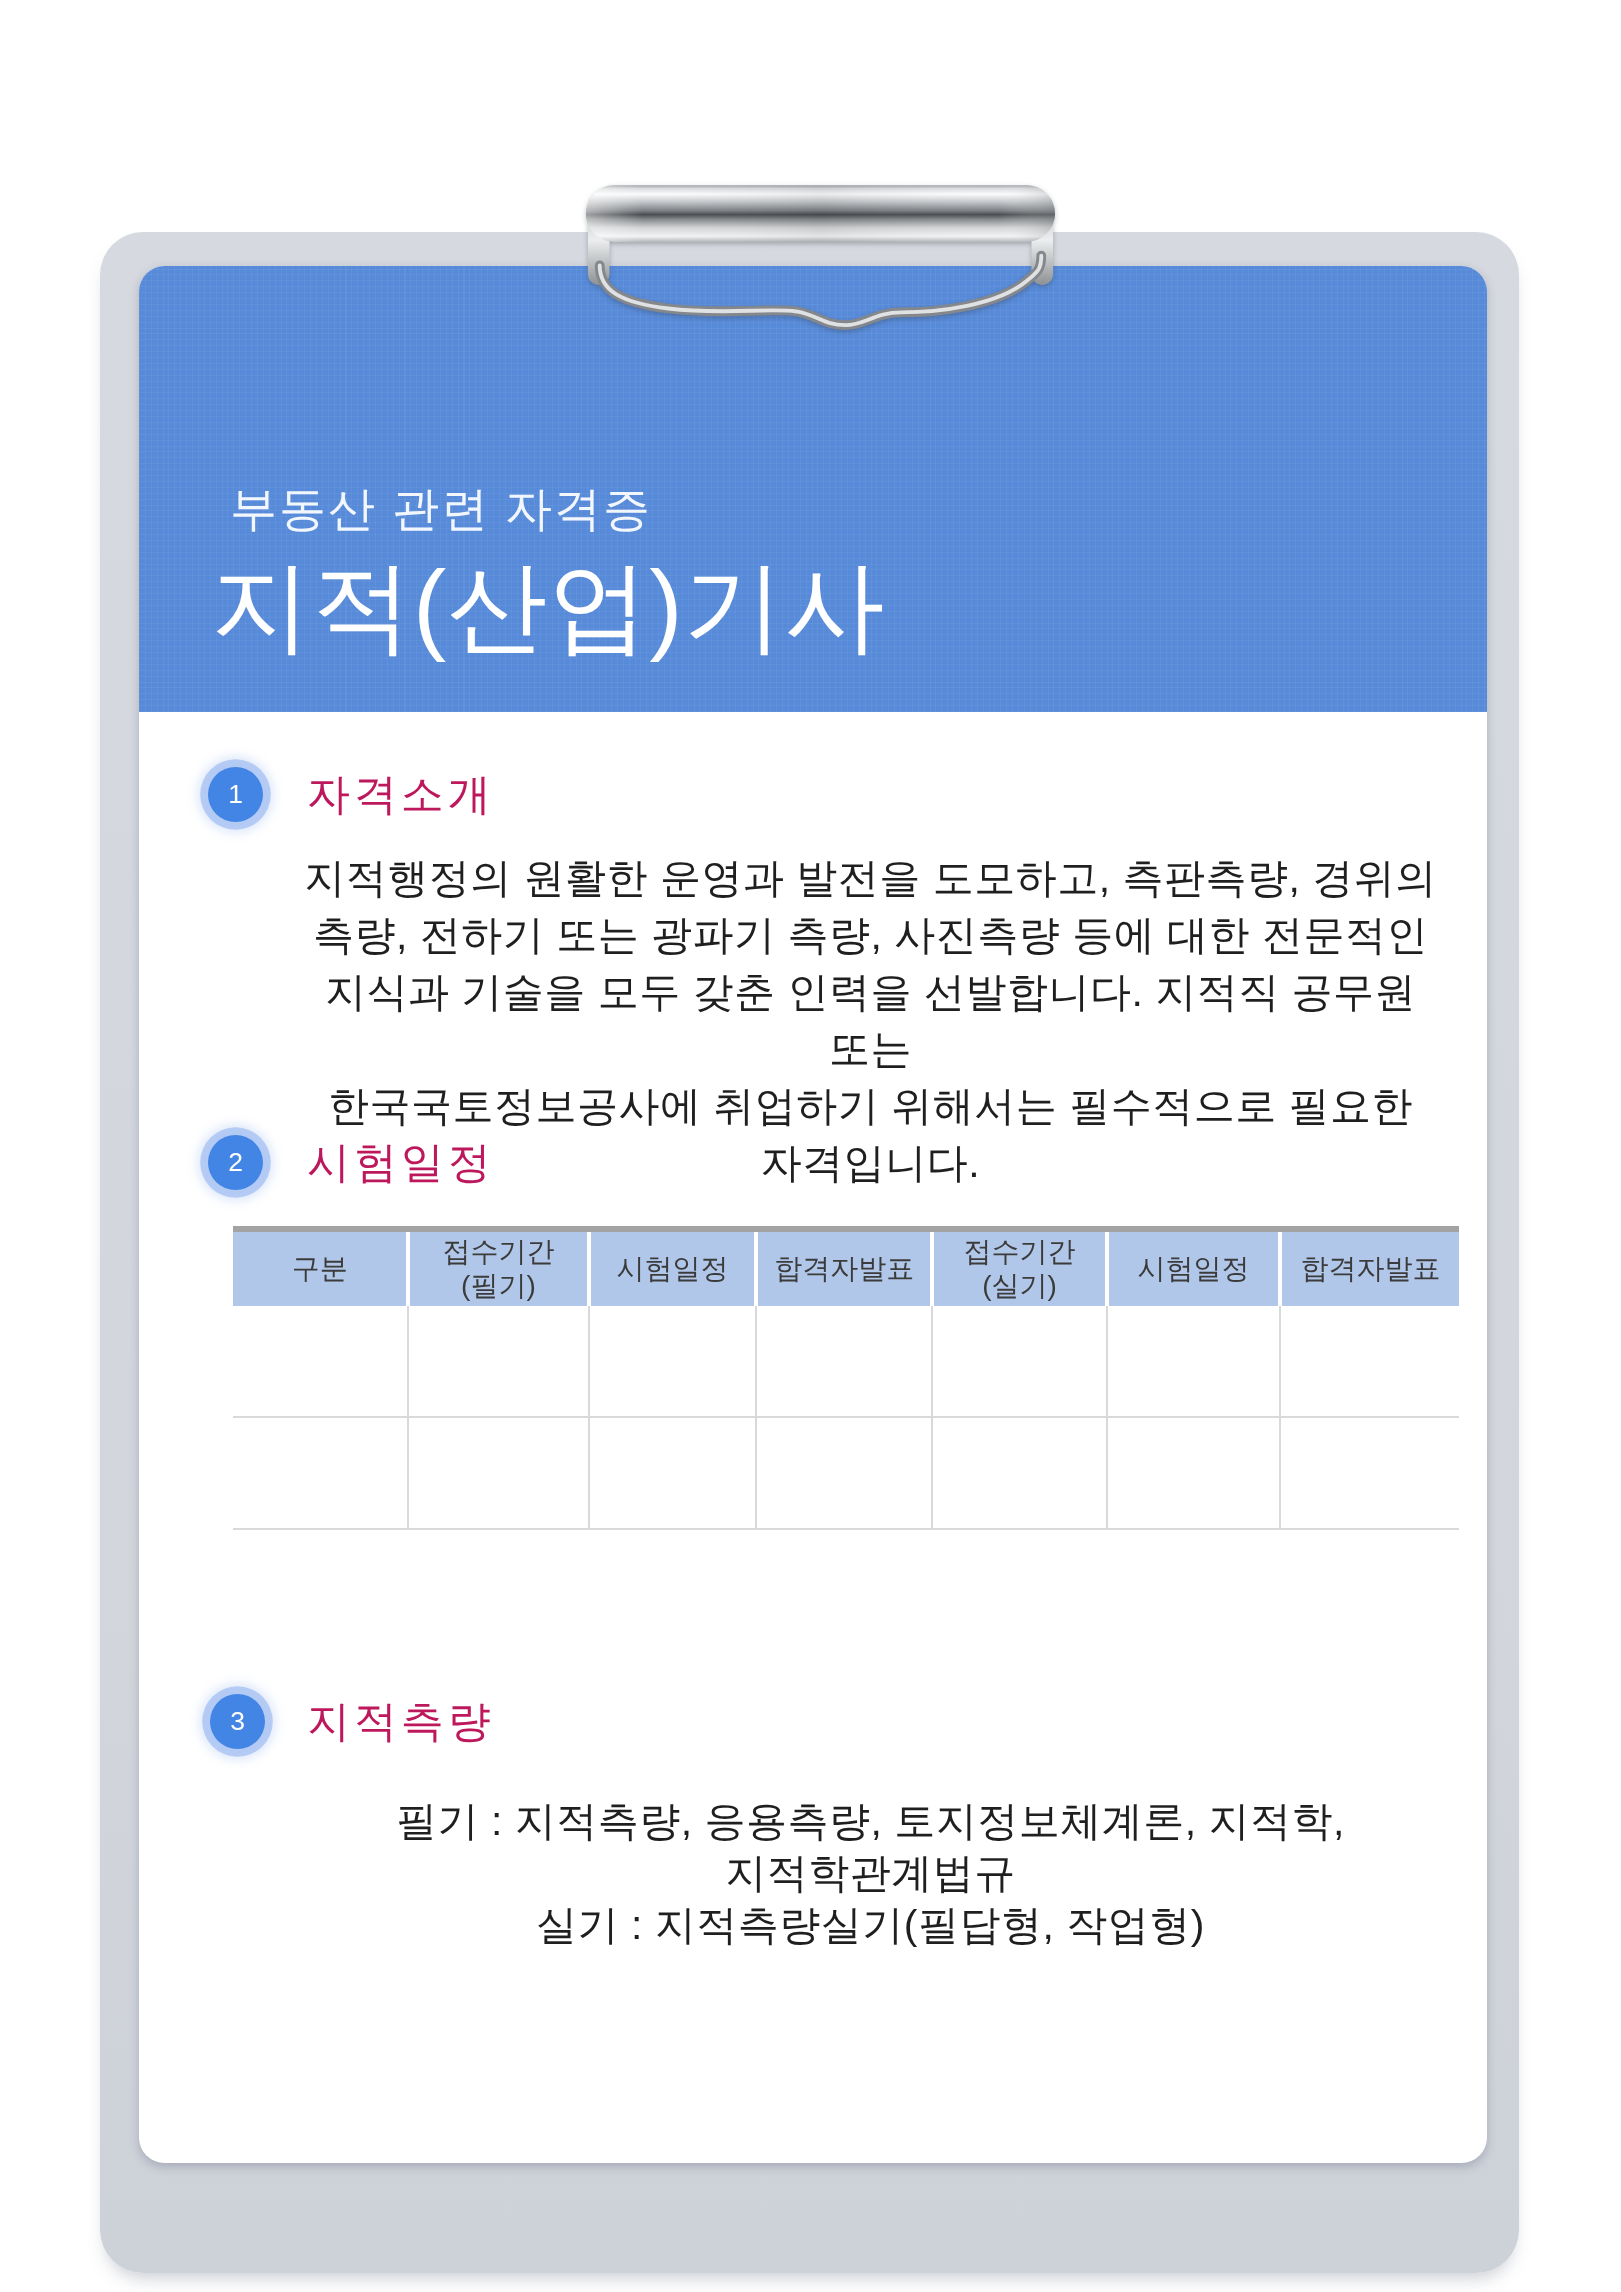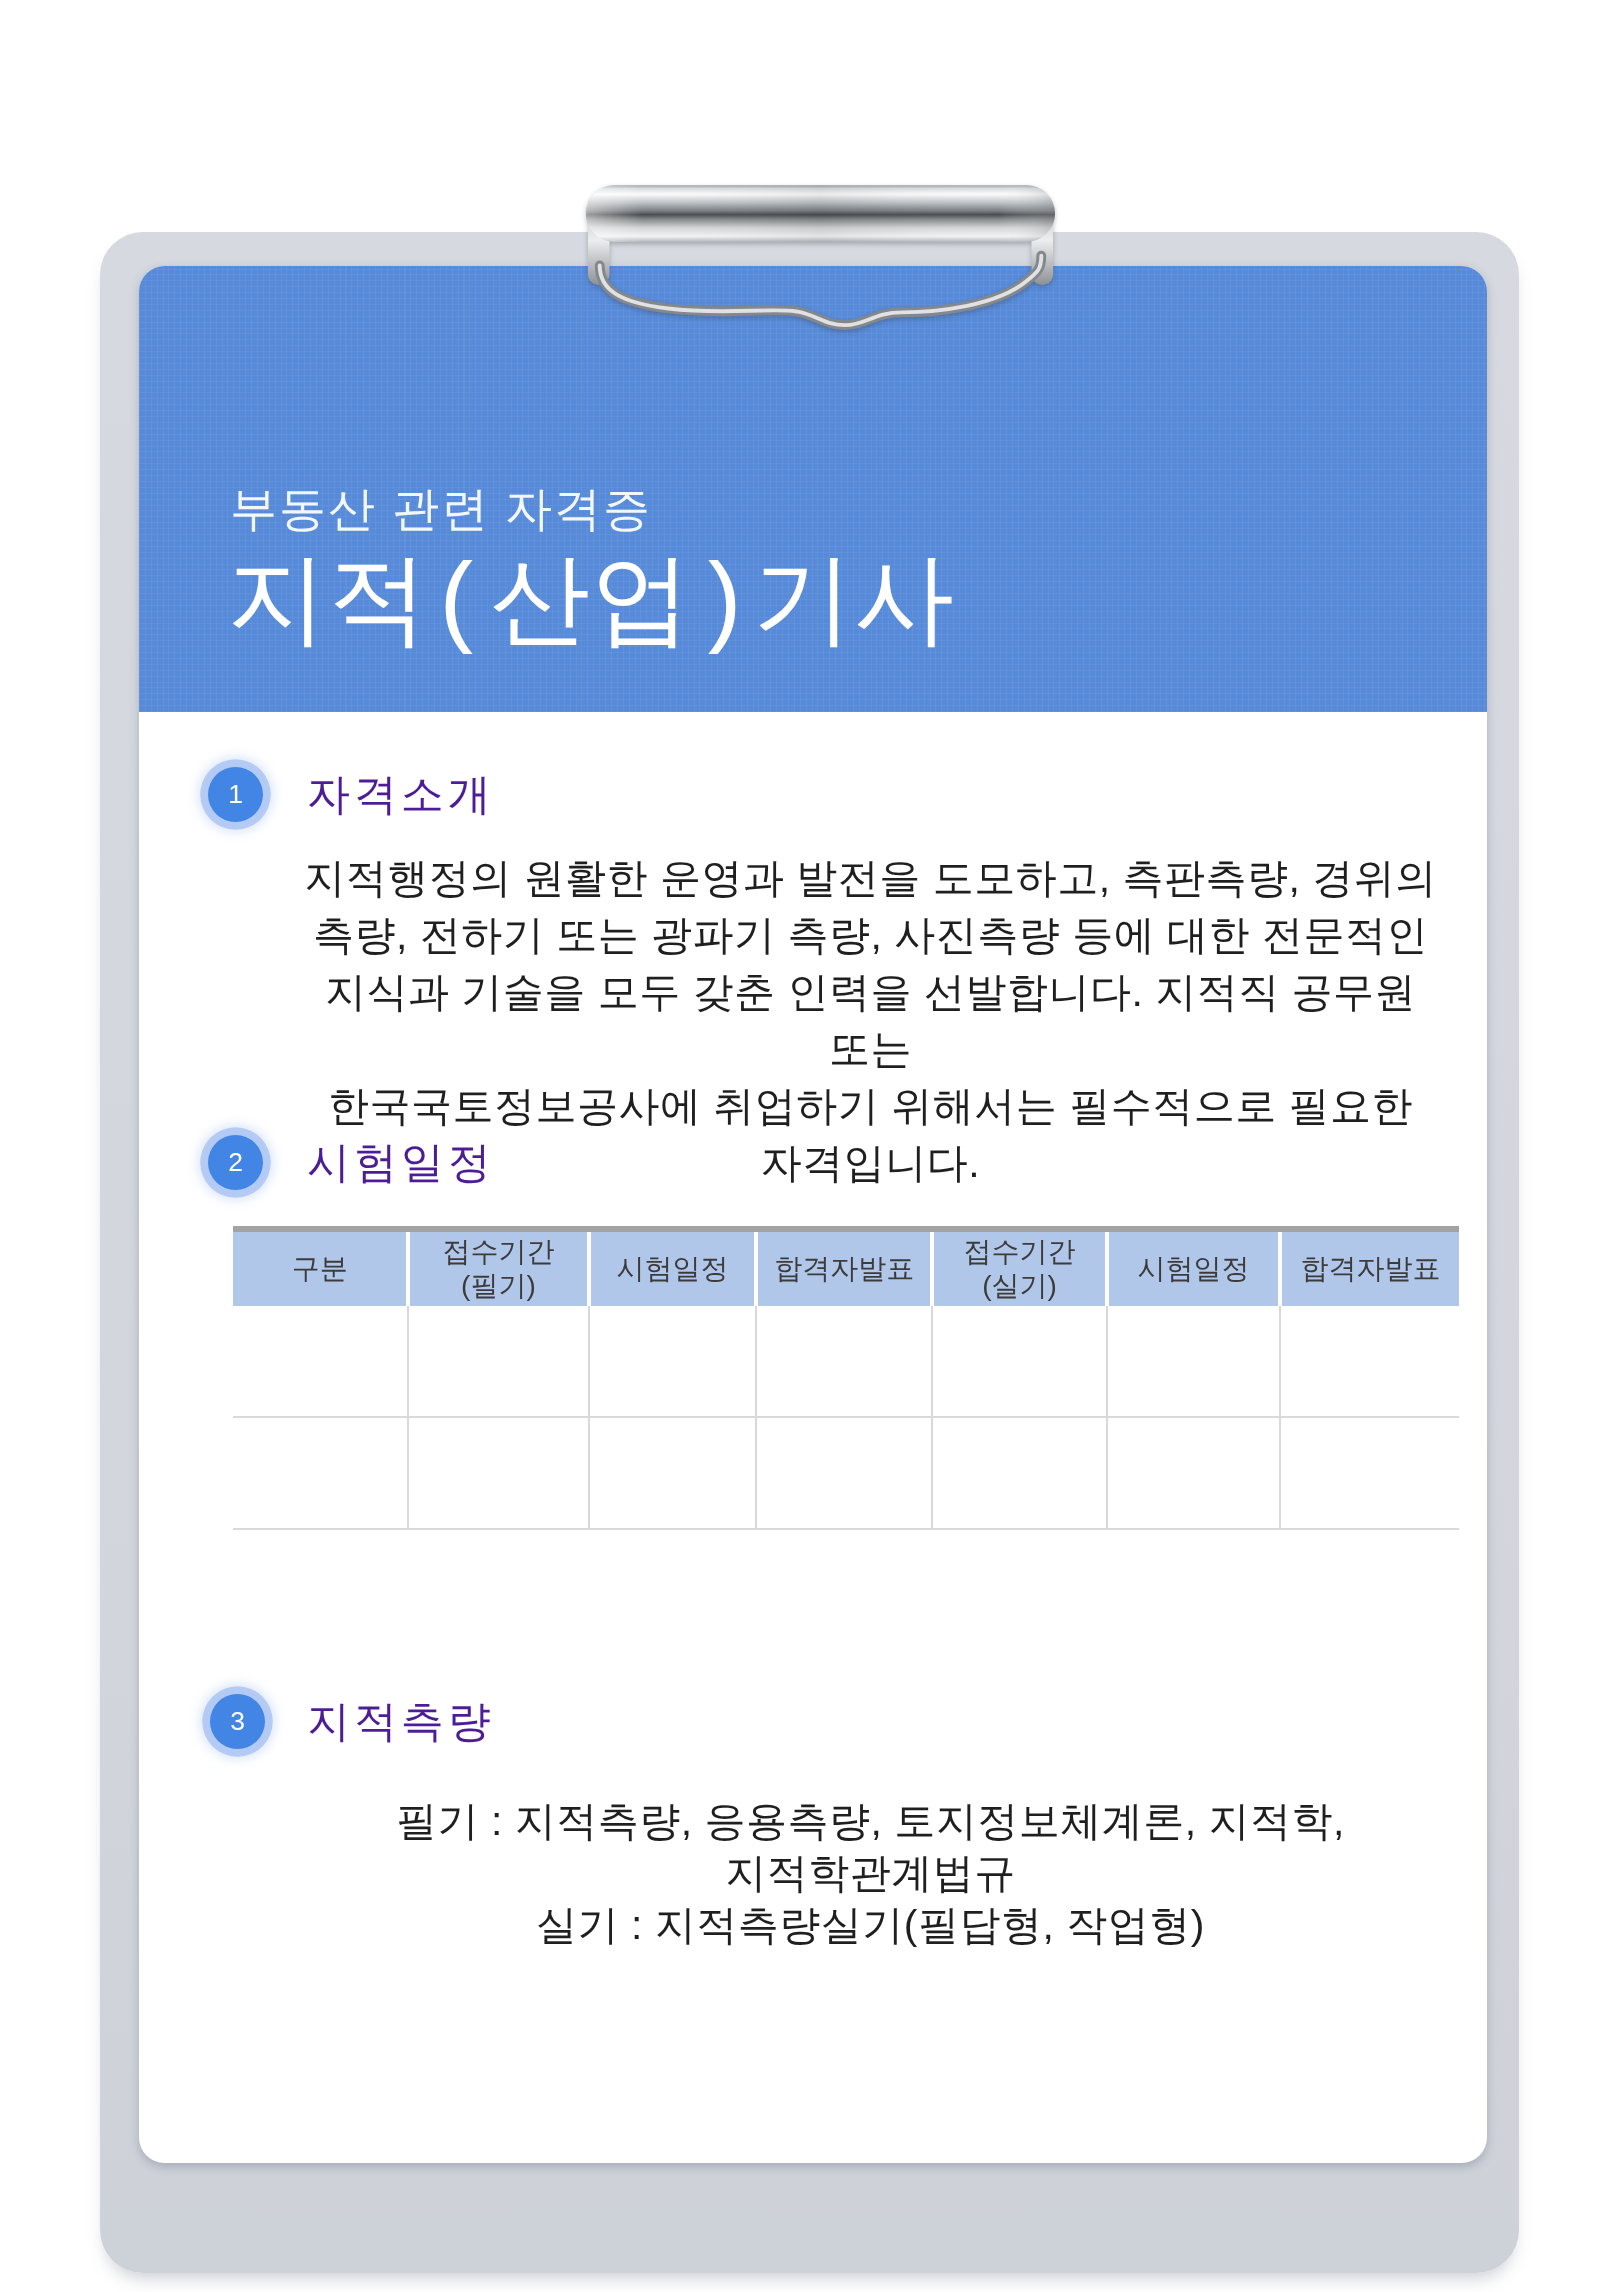--- a/index.html
+++ b/index.html
@@ -48,26 +48,25 @@
   .eyebrow {
     position: absolute;
     left: 91px; top: 213px;
     font-size: 47px;
     line-height: 59px;
     letter-spacing: 2px;
     color: #f2f6fd;
   }
   .big-title {
     position: absolute;
-    left: 88px; top: 284px;
+    left: 72px; top: 284px;
     font-size: 100px;
     line-height: 113px;
     letter-spacing: 1px;
     color: #ffffff;
-    font-family: Liberation Mono, monospace;
   }
   
   .clip {
     position: absolute;
     left: 586px; top: 145px;
     width: 469px; height: 157px;
     filter: drop-shadow(0 2.9px 2.9px rgba(40,45,55,0.30));
   }
   
   .badge {
@@ -85,21 +84,21 @@
   .badge-1 { left: 69px;  top: 501px;  }
   .badge-2 { left: 69px;  top: 869px;  }
   .badge-3 { left: 71px;  top: 1428px; }
   .sec-heading {
     position: absolute;
     margin: 0;
     font-size: 43px;
     line-height: 53px;
     font-weight: 400;
     letter-spacing: 3.9px;
-    color: #4c1d95;
+    color: #be185d;
   }
   .heading-1 { left: 168px; top: 502px;  }
   .heading-2 { left: 168px; top: 870px;  }
   .heading-3 { left: 168px; top: 1429px; }
   
   .pre { white-space: pre-line; }
   .body-text {
     position: absolute;
     margin: 0;
     font-size: 41px;

